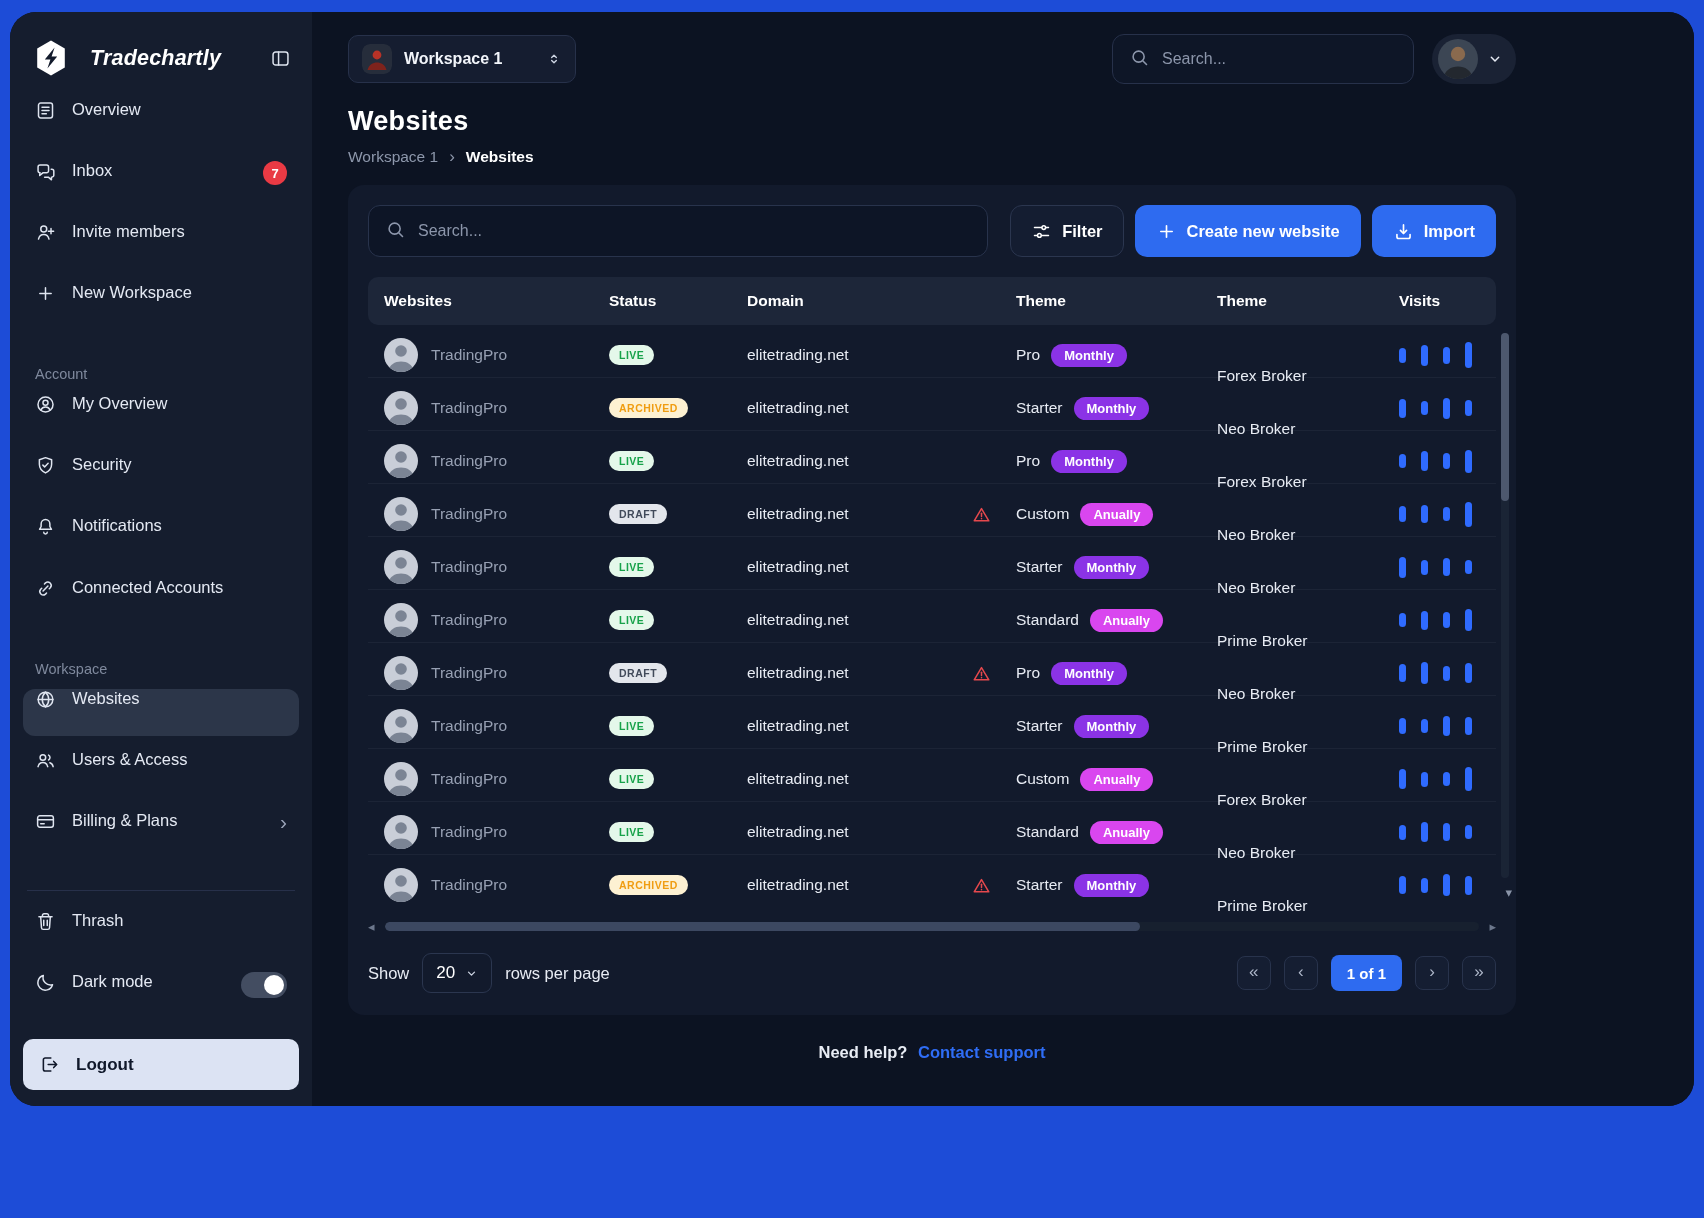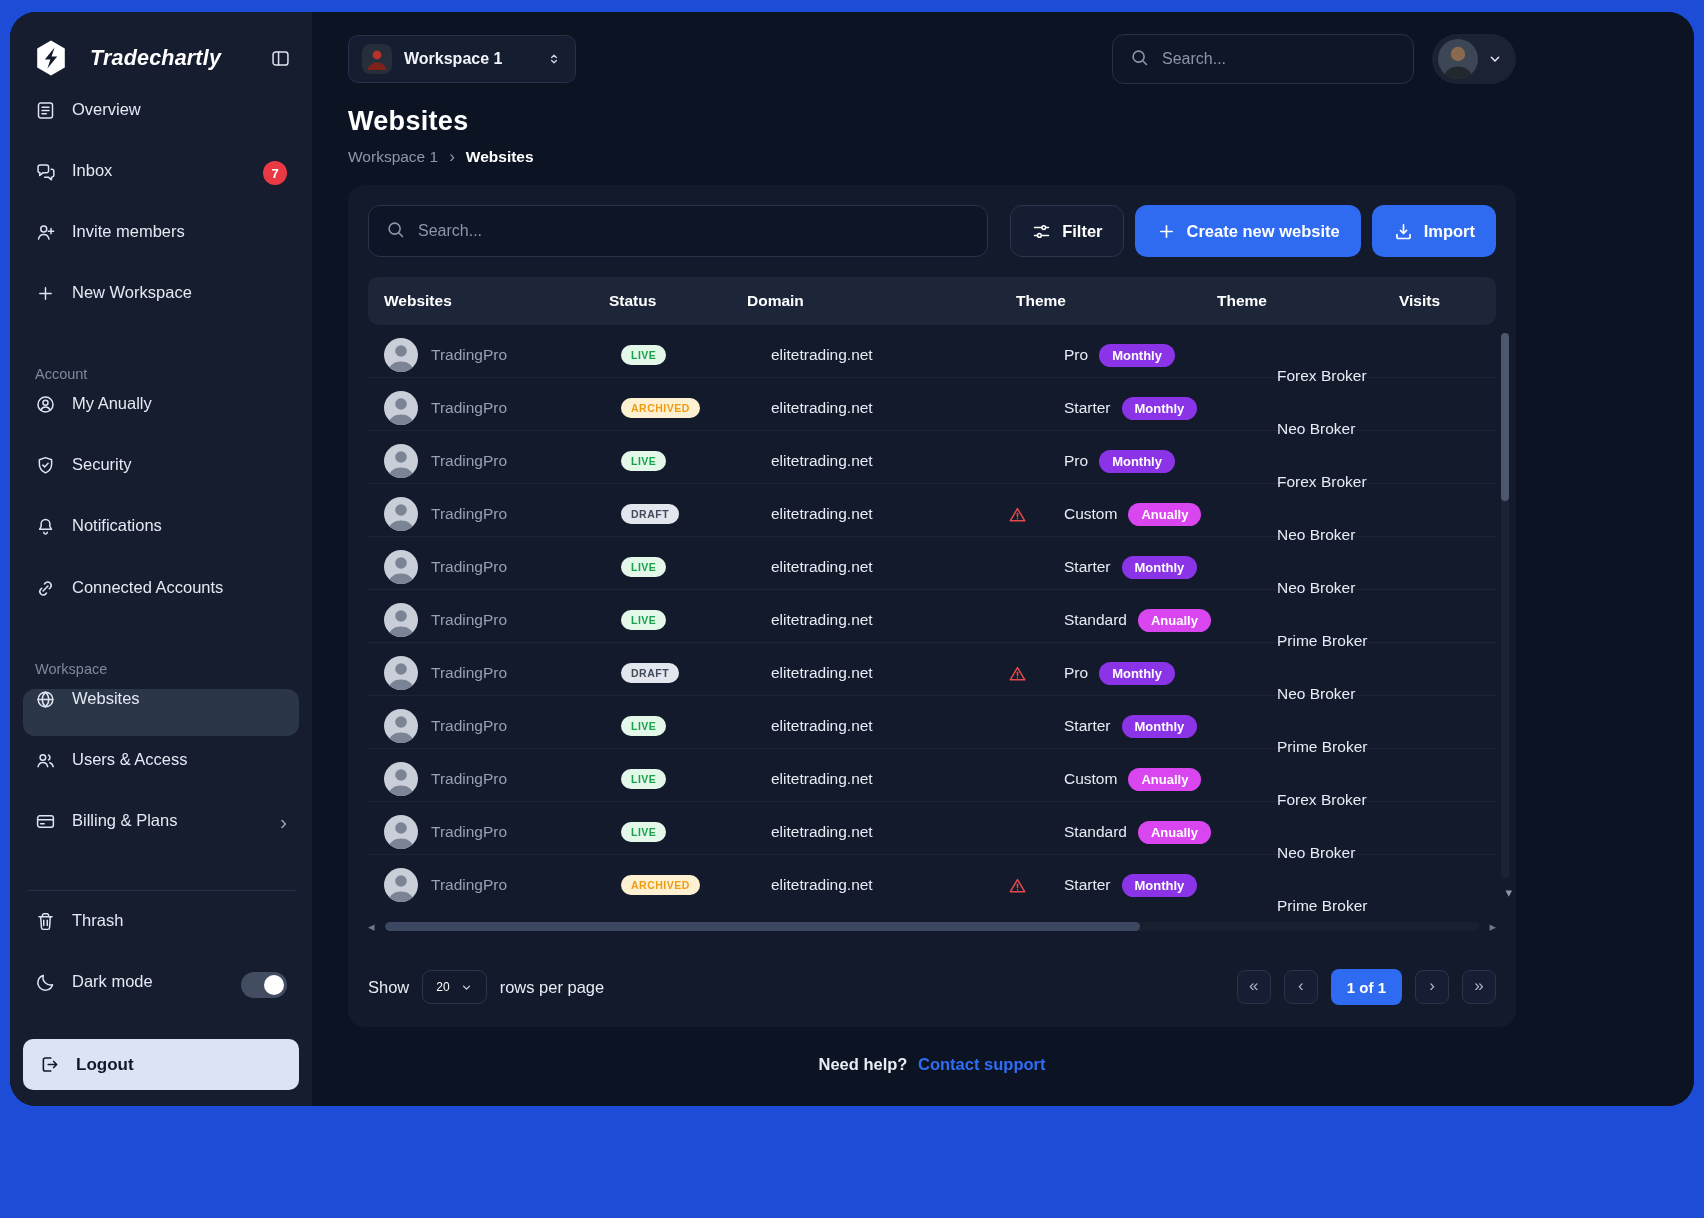--- a/index.html
+++ b/index.html
@@ -68,21 +68,21 @@
   .searchbox2{flex:1;display:flex;align-items:center;gap:12px;height:52px;background:#0d1526;border:1px solid var(--border);border-radius:12px;padding:0 16px;color:#8c96ab;margin-right:11px;}
   .searchbox2 input{flex:1;min-width:0;background:transparent;border:0;outline:0;color:#e7ebf4;font-size:16px;font-family:inherit;}
   .searchbox2 input::placeholder{color:#8c96ab;}
   .btn{height:52px;border-radius:12px;display:inline-flex;align-items:center;justify-content:center;gap:10px;font-size:16.5px;font-weight:600;cursor:pointer;border:0;font-family:inherit;white-space:nowrap}
   .btn .ic{display:flex}
   .btn-ghost{background:#141d31;border:1px solid #2b364f;color:#fff;padding:0 20px;}
   .btn-primary{background:var(--accent);color:#fff;padding:0 21px;}
   
   .tablewrap{--cols:225px 138px 225px 44px 201px 182px minmax(0,1fr);}
   .thead{display:grid;grid-template-columns:var(--cols);align-items:center;height:48px;background:#1d2639;border-radius:10px;padding:0 16px;color:#fff;font-size:15.5px;font-weight:700;}
-  .trow{display:grid;grid-template-columns:var(--cols);align-items:center;height:53px;padding:0 16px;border-bottom:1px solid #1c2436;font-size:15.5px;gap:12px;}
+  .trow{display:grid;grid-template-columns:var(--cols);align-items:center;height:53px;padding:0 16px;border-bottom:1px solid #1c2436;font-size:15.5px;}
   .trow:last-child{border-bottom:0}
   .c-site{display:flex;align-items:center;gap:13px;min-width:0}
   .row-avatar{width:34px;height:34px;border-radius:50%;overflow:hidden;flex:none}
   .row-avatar svg{display:block}
   .row-name{color:#97a0b3;}
   .domain{color:var(--txt);}
   .status-badge{display:inline-block;justify-self:start;padding:4px 10px;border-radius:99px;font-size:10.5px;font-weight:800;letter-spacing:.5px;}
   .st-live{background:#e4f8ea;color:#17a24a;}
   .st-archived{background:#fdf1d2;color:#f09d12;}
   .st-draft{background:#e3e6ec;color:#414a5a;}
@@ -98,23 +98,23 @@
   .vbar{width:7px;border-radius:4px;background:#2f6bff;}
   
   .vscroll{position:absolute;right:7px;top:148px;width:8px;height:545px;border-radius:4px;background:rgba(148,163,184,.07);}
   .vthumb{width:8px;height:168px;border-radius:4px;background:#4d586e;cursor:grab}
   .vscroll-arrow{position:absolute;right:4px;top:700px;color:#8a94a8;font-size:13px;cursor:pointer}
   .hscroll{display:flex;align-items:center;gap:10px;margin-top:12px;color:#6c778c;}
   .harrow{font-size:13px;line-height:1;cursor:pointer}
   .htrack{flex:1;height:9px;border-radius:5px;background:#17202f;position:relative;overflow:hidden;cursor:pointer}
   .hthumb{position:absolute;left:0;top:0;height:9px;width:69%;border-radius:5px;background:#3c4861;cursor:grab}
   
-  .card-footer{display:flex;align-items:center;justify-content:space-between;margin-top:36px;}
+  .card-footer{display:flex;align-items:center;justify-content:space-between;margin-top:20px;}
   .rpp{display:flex;align-items:center;gap:13px;color:var(--txt);font-size:16.5px;}
-  .rpp-select{display:flex;align-items:center;gap:10px;border:1px solid #2b364f;border-radius:9px;padding:9px 13px;font-size:12px;color:#fff;cursor:pointer;background:var(--card-bg)}
+  .rpp-select{display:flex;align-items:center;gap:10px;border:1px solid #2b364f;border-radius:9px;padding:9px 13px;font-size:17px;color:#fff;cursor:pointer;background:var(--card-bg)}
   .rpp-select .ic{display:flex;color:#cdd5e3}
   .pager{display:flex;align-items:center;gap:13px;}
   .pg-btn{width:34px;height:34px;border-radius:8px;background:#151e32;border:1px solid var(--border);color:#aeb7c9;display:flex;align-items:center;justify-content:center;font-size:17px;cursor:pointer;padding-bottom:2px}
   .pg-active{height:36px;border-radius:8px;background:var(--accent);color:#fff;font-size:15px;font-weight:700;display:flex;align-items:center;padding:16px 16px;cursor:pointer}
   
   .help{text-align:center;padding:28px 178px 0 36px;font-size:16.5px;}
   .help .q{color:var(--txt);font-weight:600;margin-right:6px}
   .help .lnk{color:#2f6df5;font-weight:600;cursor:pointer}
   svg.i{width:21px;height:21px}
   svg.s{width:16px;height:16px}
@@ -182,21 +182,21 @@
     <div class="section-label">Account</div>
 
     <div class="nav-item">
       <span class="ic">
           <svg class="i" viewBox="0 0 24 24" fill="none" stroke="currentColor" stroke-width="1.7" stroke-linecap="round" stroke-linejoin="round">
             <circle cx="12" cy="12" r="8.6"></circle>
             <circle cx="12" cy="10" r="2.9"></circle>
             <path d="M6.6 18.4c1.2-2.4 3.2-3.5 5.4-3.5s4.2 1.1 5.4 3.5"></path>
           </svg>
         </span>
-      <span>My Anually</span>
+      <span>My Overview</span>
     </div>
     <div class="nav-item">
       <span class="ic">
           <svg class="i" viewBox="0 0 24 24" fill="none" stroke="currentColor" stroke-width="1.7" stroke-linecap="round" stroke-linejoin="round">
             <path d="M12 3l7 2.5v5.2c0 4.5-3 7.9-7 9.8-4-1.9-7-5.3-7-9.8V5.5z"></path>
             <path d="M9 11.6l2 2 4-4.1"></path>
           </svg>
         </span>
       <span>Security</span>
     </div>

